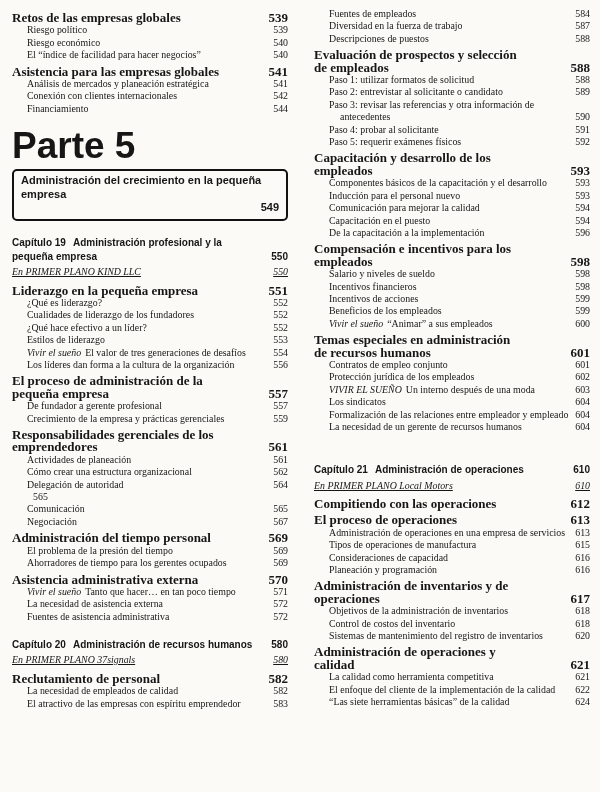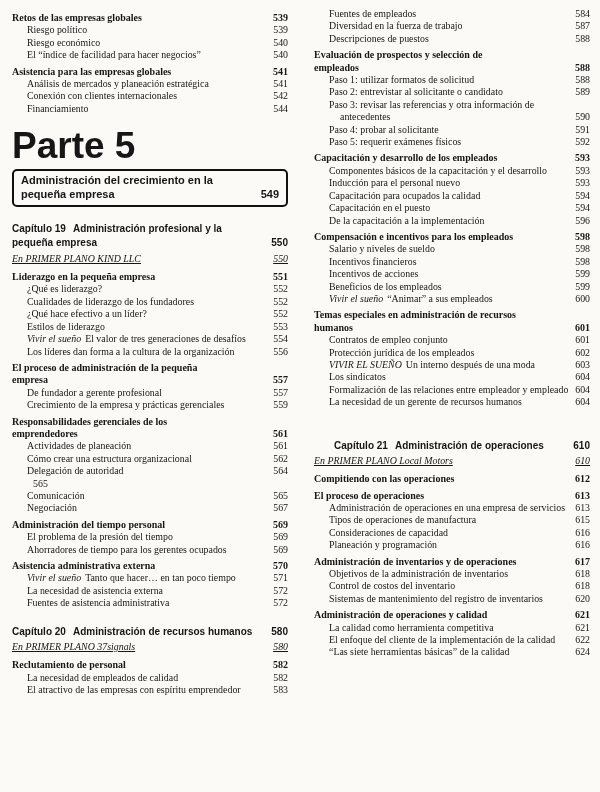--- a/index.html
+++ b/index.html
@@ -13,21 +13,21 @@
   .page { display:flex; gap:26px; padding:8px 10px 0 12px; }
   .col { flex:1; min-width:0; }
 
   .entry { display:flex; align-items:flex-end; font-size:9.9px; line-height:12.4px; }
   .t   { flex:1; min-width:0; }
   .pg  { margin-left:6px; white-space:nowrap; }
 
   .sub { padding-left:15px; }
   .sub .t { padding-left:11px; text-indent:-11px; }
 
-  .section { font-weight:bold; font-size:10px; margin-top:4px;gap:40px; }
+  .section { font-weight:bold; font-size:13px; margin-top:4px;gap:40px; }
 
   .pfx { font-style:italic; padding-right:4px; }
 
   .chapter {
     font-family:"Liberation Sans", sans-serif;
     font-weight:bold; font-size:10px; line-height:14.2px;
     margin-top:15px; margin-bottom:2px;
   }
   .chapter .num { padding-right:7px; }
 
@@ -37,22 +37,23 @@
     font-family:"Liberation Sans", sans-serif;
     font-weight:bold; font-size:37px; line-height:31px;
     margin:15px 0 8px 0;
   }
   .partbox {
     border:2px solid #111; border-radius:5px;
     padding:3px 7px 4px 7px;
     font-family:"Liberation Sans", sans-serif;
     font-weight:bold; font-size:11px; line-height:13.5px;
     margin-bottom:12px;
+    flex-direction:column;
   }
-  .gap-lg { margin-top:30px;margin-left:20px; }
+  .gap-lg { margin-top:30px; }
 </style>
 </head>
 <body>
 
 <div class="page">
   <div class="col">
       <div class="entry section">
         <span class="t"><span class="txt">Retos de las empresas globales</span></span>
         <span class="pg">539</span>
       </div>
@@ -256,21 +257,21 @@
       </div>
       <div class="entry sub">
         <span class="t"><span class="txt">Componentes básicos de la capacitación y el desarrollo</span></span>
         <span class="pg">593</span>
       </div>
       <div class="entry sub">
         <span class="t"><span class="txt">Inducción para el personal nuevo</span></span>
         <span class="pg">593</span>
       </div>
       <div class="entry sub">
-        <span class="t"><span class="txt">Capacitación para ocupados la calidad</span></span>
+        <span class="t"><span class="txt">Comunicación para mejorar la calidad</span></span>
         <span class="pg">594</span>
       </div>
       <div class="entry sub">
         <span class="t"><span class="txt">Capacitación en el puesto</span></span>
         <span class="pg">594</span>
       </div>
       <div class="entry sub">
         <span class="t"><span class="txt">De la capacitación a la implementación</span></span>
         <span class="pg">596</span>
       </div>

